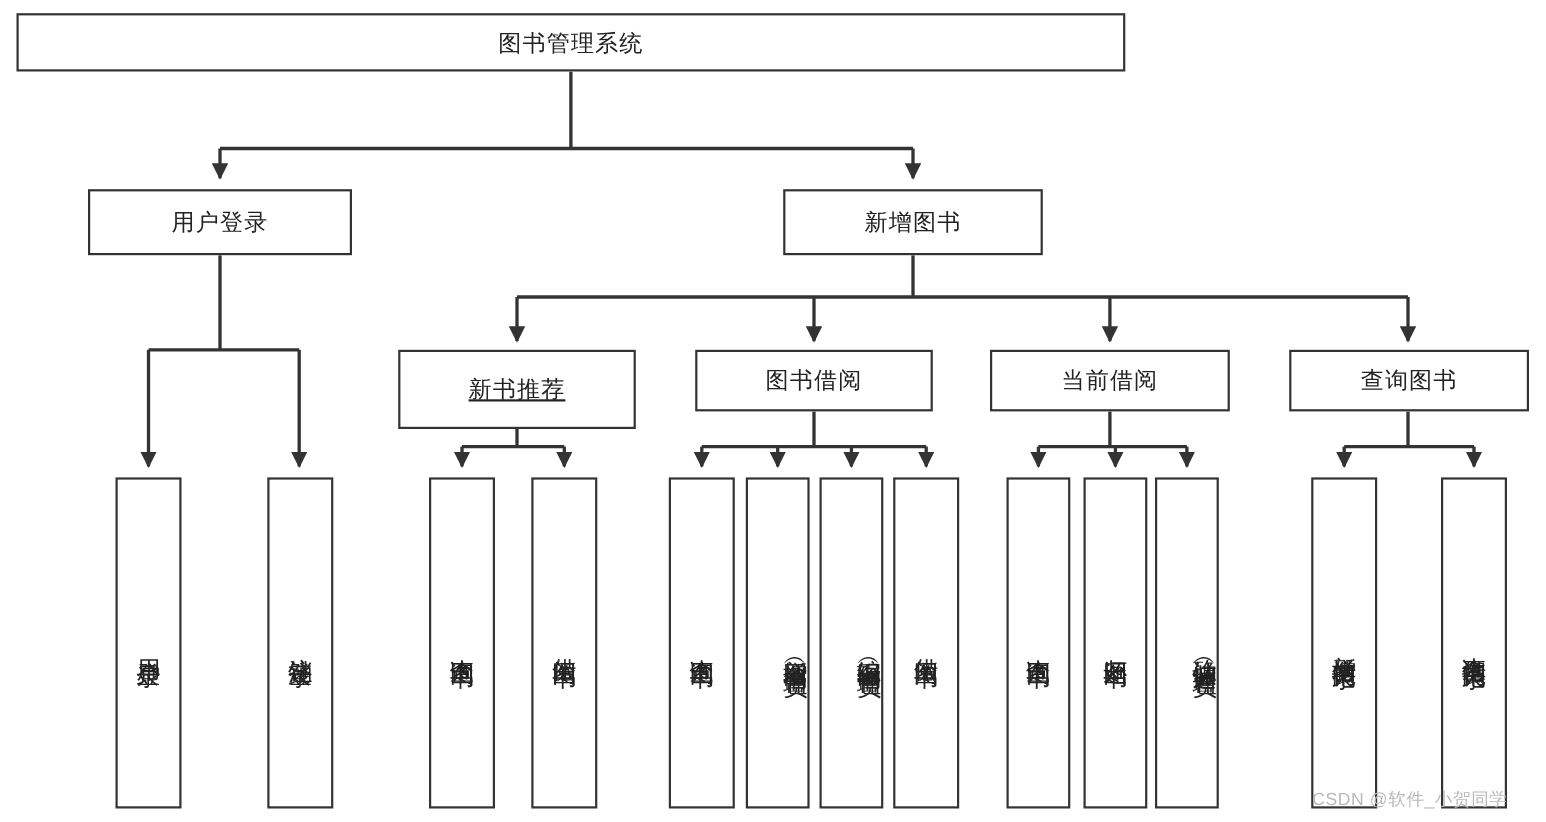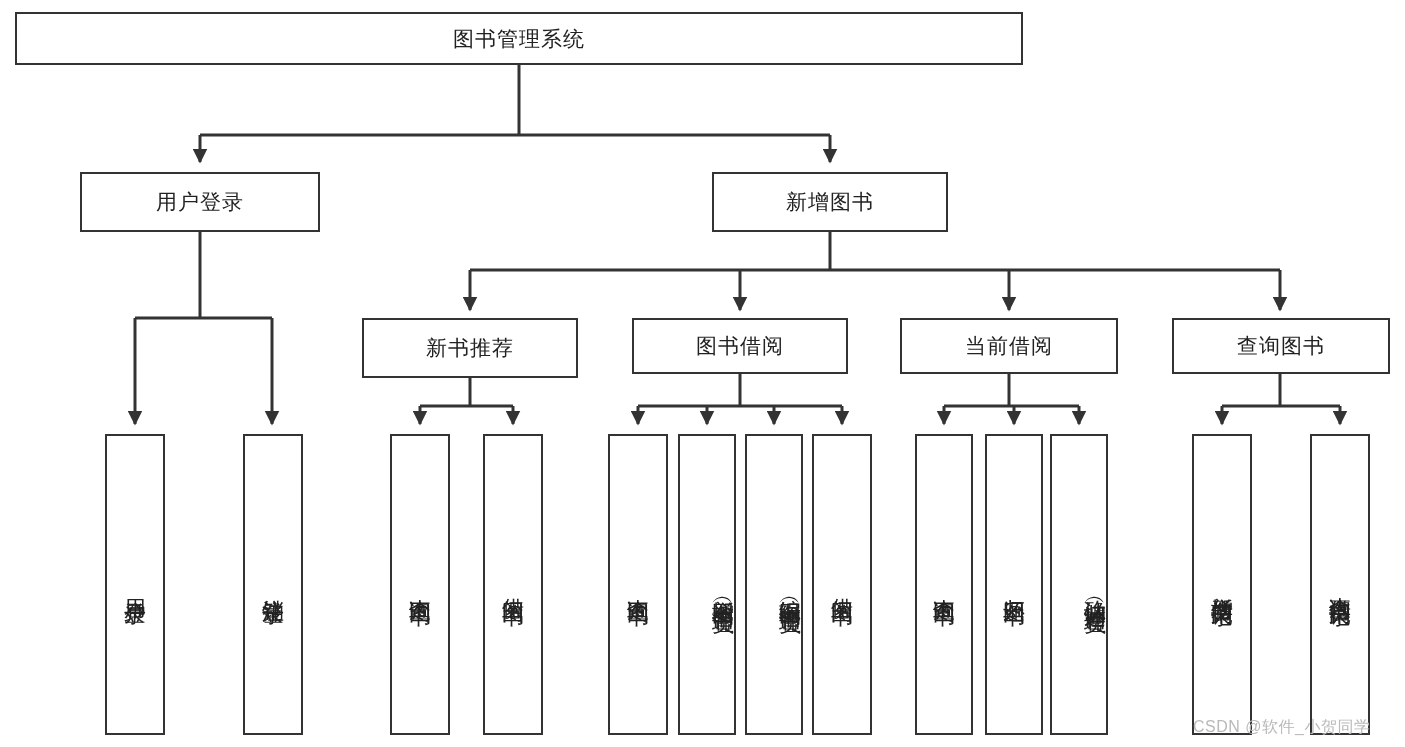--- a/index.html
+++ b/index.html
@@ -117,21 +117,21 @@
       <path d="M 1222 406 L 1222 424" marker-end="url(#arrow)"></path>
       <path d="M 1340 406 L 1340 424" marker-end="url(#arrow)"></path>
     </g>
   </svg>
 
   <div class="node node-h" style="left:15px; top:12px; width:1008px; height:53px;font-family:Liberation Serif, serif;">图书管理系统</div>
 
   <div class="node node-h" style="left:80px; top:172px; width:240px; height:60px;">用户登录</div>
   <div class="node node-h" style="left:712px; top:172px; width:236px; height:60px;">新增图书</div>
 
-  <div class="node node-h" style="left:362px; top:318px; width:216px; height:60px;">新书推荐</div>
+  <div class="node node-h" style="left:362px; top:318px; width:216px; height:72px;text-decoration:underline;">新书推荐</div>
   <div class="node node-h" style="left:900px; top:318px; width:218px; height:56px;">当前借阅</div>
   <div class="node node-h" style="left:632px; top:318px; width:216px; height:56px;">图书借阅</div>
   <div class="node node-h" style="left:1172px; top:318px; width:218px; height:56px;">查询图书</div>
 
   <div class="node node-v center-text" style="left:105px; top:434px; width:60px; height:301px;">用户登录</div>
   <div class="node node-v center-text" style="left:243px; top:434px; width:60px; height:301px;">注销登录</div>
 
   <div class="node node-v center-text" style="left:390px; top:434px; width:60px; height:301px;">查询图书</div>
   <div class="node node-v center-text" style="left:483px; top:434px; width:60px; height:301px;">借阅图书</div>
 

